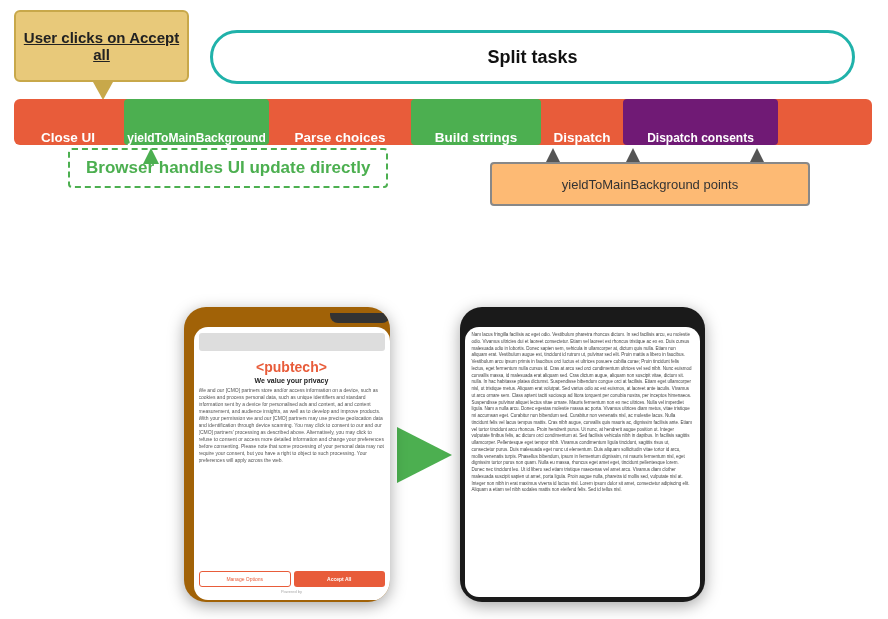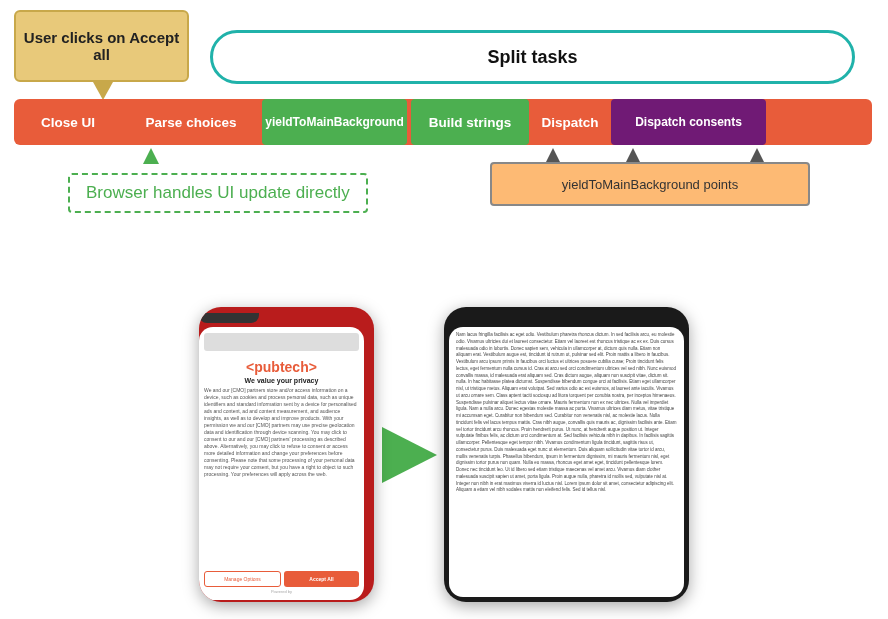--- a/index.html
+++ b/index.html
@@ -32,20 +32,21 @@
       border: 2px solid #c8a84a;
       border-radius: 6px;
       display: flex;
       align-items: center;
       justify-content: center;
       text-align: center;
       font-size: 15px;
       font-weight: bold;
       color: #222;
       padding: 6px;
+      text-decoration: underline;
     }
 
     
     .arrow-down-user {
       position: absolute;
       top: 82px;
       left: 93px;
       width: 0;
       height: 0;
       border-left: 10px solid transparent;
@@ -79,21 +80,21 @@
       height: 46px;
       background: #e85c3a;
       border-radius: 6px;
       display: flex;
       align-items: center;
     }
 
     .pipeline-segment {
       height: 100%;
       display: flex;
-      align-items: center;
+      align-items: flex-end;
       justify-content: center;
       font-weight: bold;
       font-size: 13.5px;
       color: #fff;
       position: relative;
     }
 
     .pipeline-segment.close-ui {
       width: 108px;
       border-radius: 6px 0 0 6px;
@@ -108,21 +109,21 @@
       font-size: 12px;
     }
 
     .pipeline-segment.parse-choices {
       width: 138px;
       color: #fff;
     }
 
     .pipeline-segment.build-strings {
       background: #4caf50;
-      width: 118px;
+      width: 130px;
       border-radius: 4px;
       margin: 0 2px;
       color: #fff;
     }
 
     .pipeline-segment.persist {
       width: 78px;
       color: #fff;
     }
 
@@ -131,24 +132,24 @@
       width: 155px;
       border-radius: 4px;
       margin: 0 2px;
       color: #fff;
       font-size: 12px;
     }
 
     
     .browser-handles {
       position: absolute;
-      top: 173px;
+      top: 148px;
       left: 68px;
       font-size: 17px;
-      font-weight: normal;
+      font-weight: bold;
       color: #4caf50;
       border: 2px dashed #4caf50;
       padding: 8px 16px;
       border-radius: 4px;
     }
 
     
     .arrow-up-browser {
       position: absolute;
       top: 148px;
@@ -219,28 +220,28 @@
       width: 888px;
       height: 329px;
       display: flex;
       align-items: center;
       justify-content: center;
       gap: 0;
     }
 
     
     .phone {
-      width: 175px;
+      width: 206px;
       height: 295px;
-      background: #b91c1c;
+      background: #a16207;
       border-radius: 22px;
       position: relative;
       display: flex;
       flex-direction: column;
-      align-items: flex-start;
+      align-items: flex-end;
       overflow: hidden;
       box-shadow: 0 4px 16px rgba(0,0,0,0.35);
       flex-shrink: 0;
     }
 
     .phone-notch {
       width: 60px;
       height: 10px;
       background: #333;
       border-radius: 0 0 8px 8px;
@@ -400,25 +401,25 @@
   <div class="arrow-down-user"></div>
 
   <div class="split-tasks-pill">
     <span>Split tasks</span>
   </div>
 
   <div class="pipeline-bar">
     <div class="pipeline-segment close-ui">
       <span>Close UI</span>
     </div>
+    <div class="pipeline-segment yield-bg">
+      <span>yieldToMainBackground</span>
+    </div>
     <div class="pipeline-segment parse-choices">
       <span>Parse choices</span>
-    </div>
-    <div class="pipeline-segment yield-bg">
-      <span>yieldToMainBackground</span>
     </div>
     <div class="pipeline-segment build-strings">
       <span>Build strings</span>
     </div>
     <div class="pipeline-segment persist">
       <span>Dispatch</span>
     </div>
     <div class="pipeline-segment dispatch-consents">
       <span>Dispatch consents</span>
     </div>

